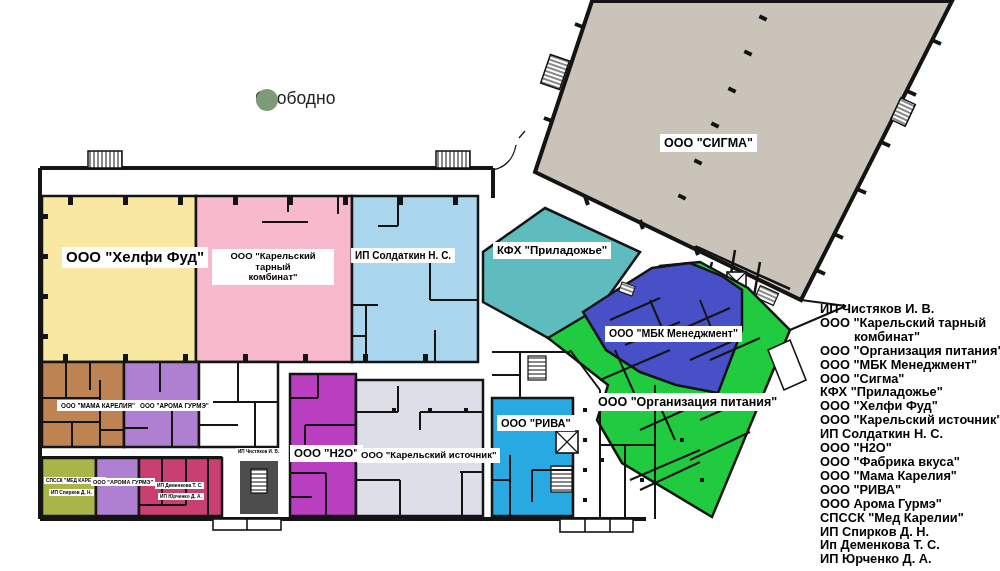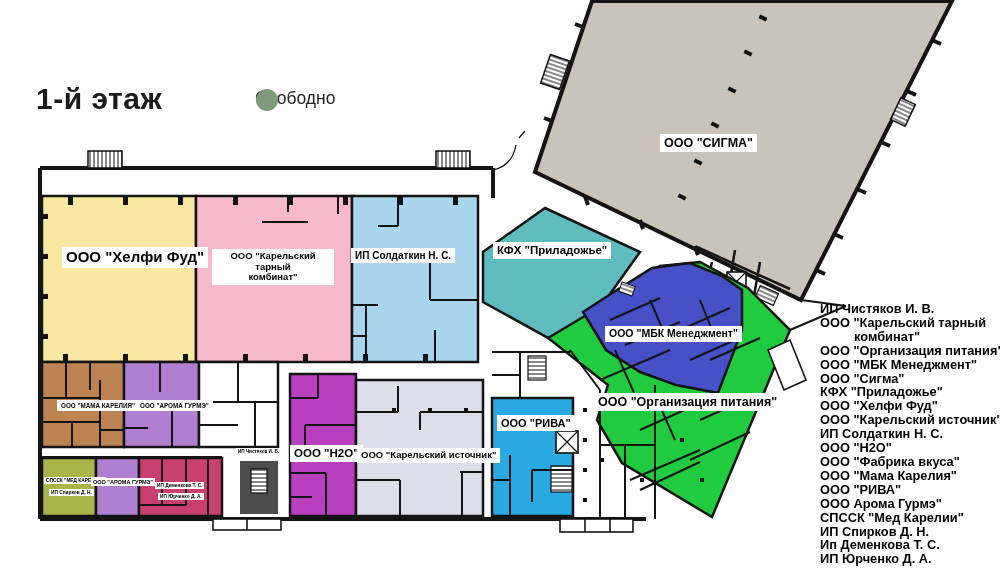--- a/index.html
+++ b/index.html
@@ -160,21 +160,20 @@
   </g>
 
   <g fill="#fff" stroke="#141414" stroke-width="1.6">
     <rect x="560" y="519" width="73" height="13"></rect>
         <path d="M585,519 V532 M610,519 V532"></path>
     <rect x="213" y="519" width="68" height="11"></rect>
         <path d="M247,519 V530"></path>
   </g>
 </svg>
 
-<div class="page-title">1-й этаж</div>
 <div class="legend">
   <svg width="24" height="24">
     <circle cx="12" cy="12" r="11" fill="#7E9B78"></circle>
   </svg>
   <span class="legend-label">Свободно</span>
 </div>
 
 <div class="map-label" style="left:62px;top:247px;font-size:15px;">ООО "Хелфи Фуд"</div>
 <div class="map-label two-line" style="left:212px;top:249px;font-size:9.5px;">
   <div>ООО "Карельский тарный</div>

